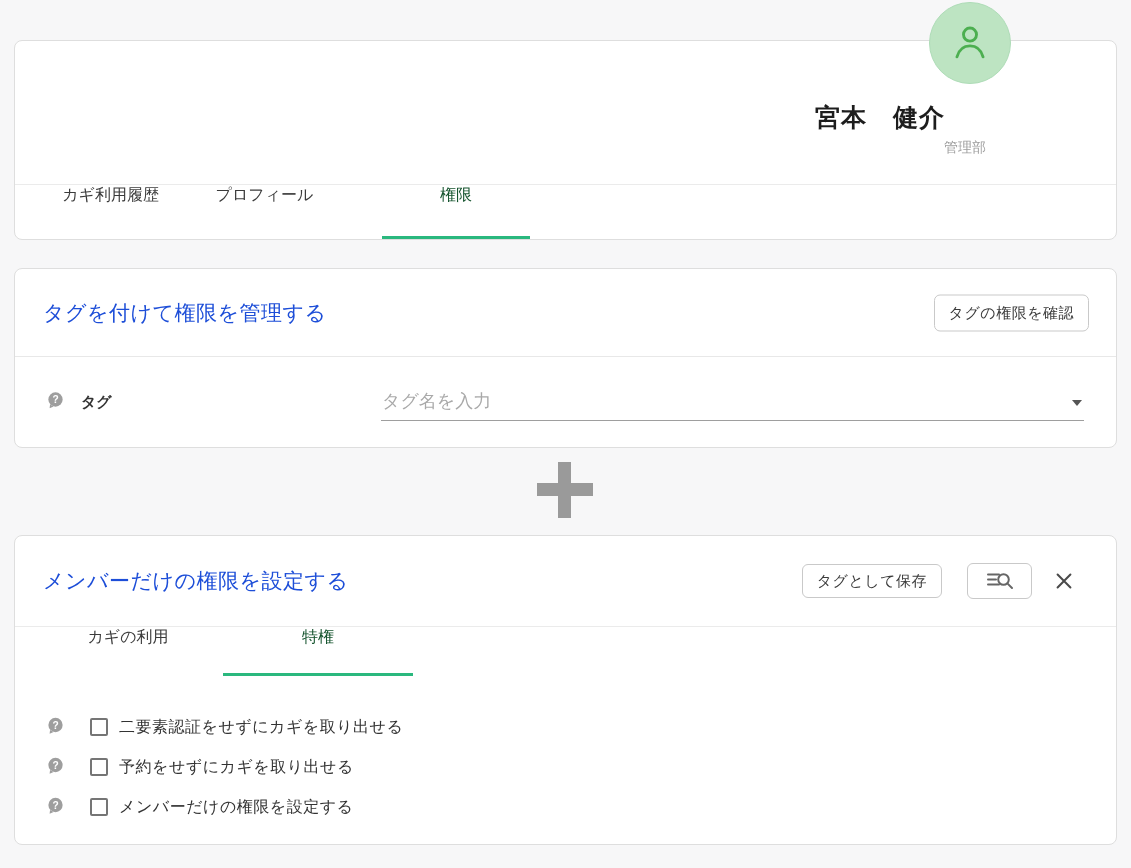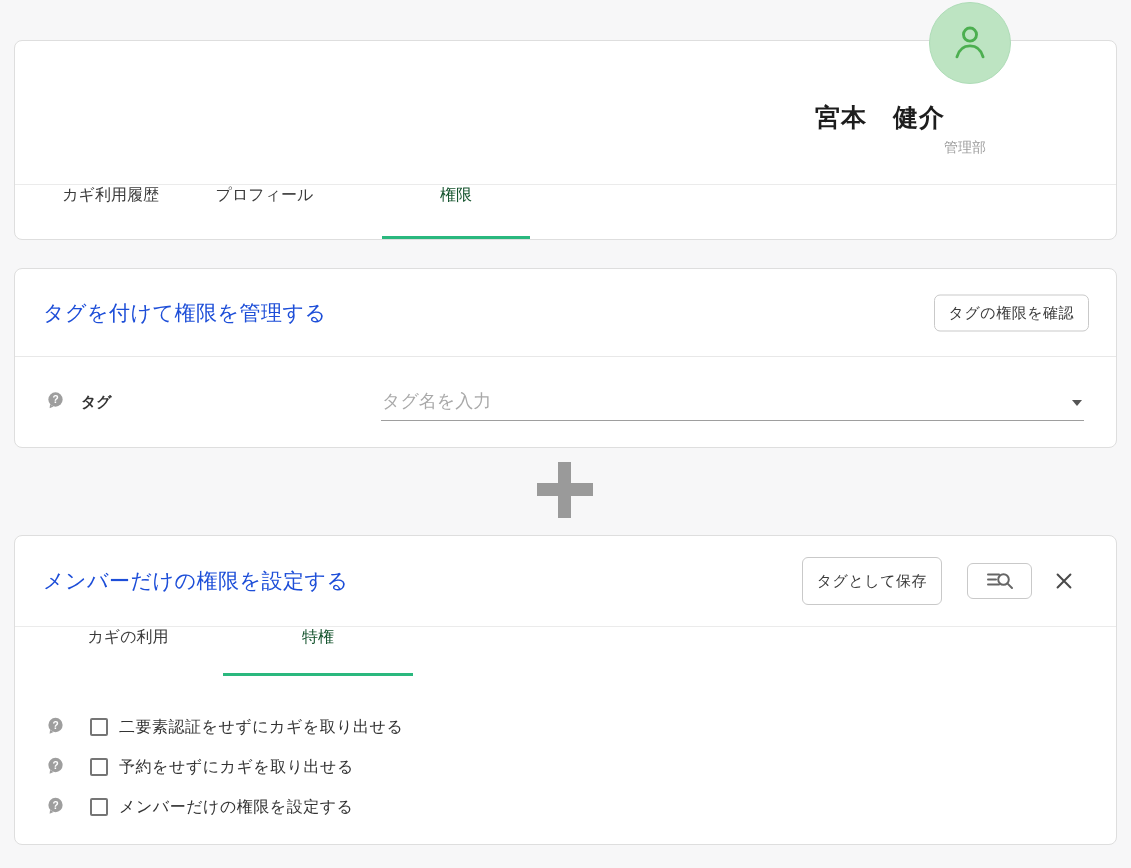--- a/index.html
+++ b/index.html
@@ -85,21 +85,21 @@
     border-top:6px solid #555;
   }
 
   
   #plus { position:absolute; left:537px; top:462px; width:56px; height:56px; cursor:pointer; }
   #plus .v { position:absolute; left:21px; top:0; width:13px; height:56px; background:#9a9a9a; }
   #plus .h { position:absolute; top:21px; left:0; width:56px; height:13px; background:#9a9a9a; }
 
   
   #card-member { left:14px; top:535px; width:1103px; height:310px; }
-  #btn-save-tag { right:174px; height:48px; }
+  #btn-save-tag { right:174px; height:34px; }
   .icon-btn {
     position:absolute; right:84px; top:50%; transform:translateY(-50%);
     width:65px; height:36px; background:#fff; border:1px solid #c9c9c9;
     border-radius:6px; display:flex; align-items:center; justify-content:center;
     cursor:pointer;
   }
   .close-btn {
     position:absolute; right:40px; top:50%; transform:translateY(-50%);
     width:24px; height:24px; display:flex; align-items:center; justify-content:center;
     background:none; border:none; cursor:pointer; padding:0;

